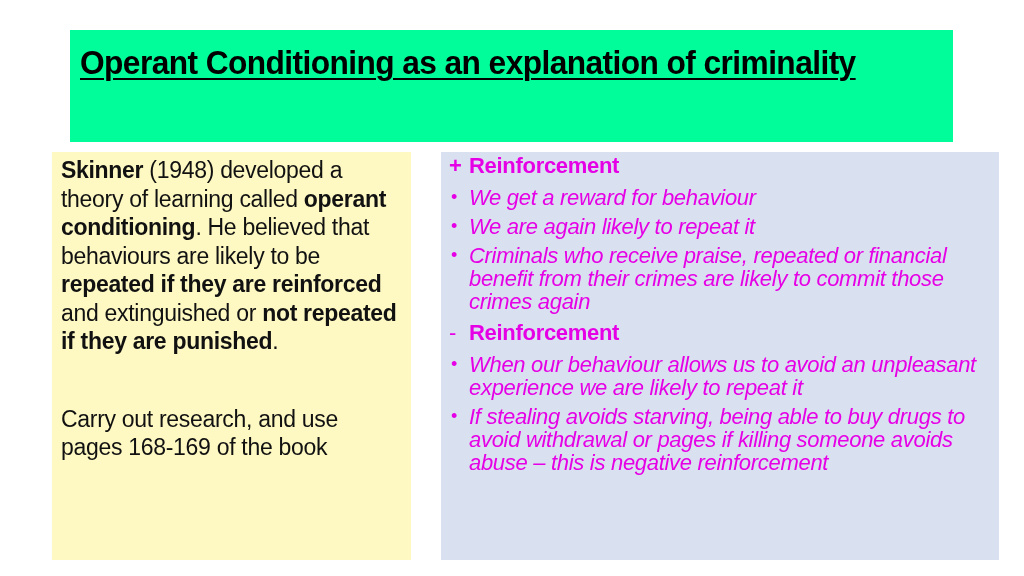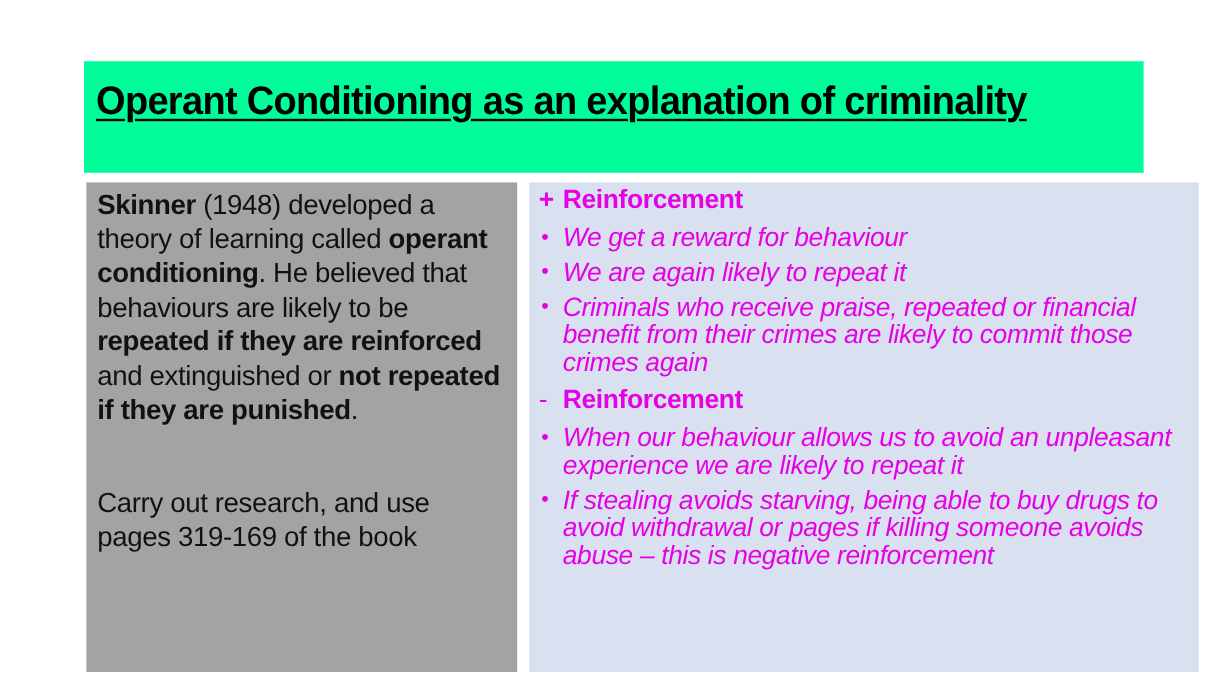--- a/index.html
+++ b/index.html
@@ -12,47 +12,46 @@
     }
     body {
       position: relative;
       font-family: "Liberation Sans", "DejaVu Sans", sans-serif;
     }
     .title-box {
       position: absolute;
       left: 70px;
       top: 30px;
       width: 883px;
-      height: 93px;
+      height: 112px;
       background: #00fd9a;
       box-sizing: border-box;
       padding: 10px 10px 0 10px;
-      margin-top: 21px;
     }
     .title {
       margin: 0;
       font-family: "Liberation Sans", sans-serif;
       font-weight: bold;
       font-size: 33px;
       line-height: 46px;
       color: #000000;
       text-decoration: underline;
       text-decoration-thickness: 2px;
       text-underline-offset: 4px;
       letter-spacing: -0.6px;
       transform: scaleX(0.96);
       transform-origin: left top;
     }
     .left-box {
       position: absolute;
-      left: 72px;
+      left: 52px;
       top: 152px;
       width: 359px;
       height: 408px;
-      background: #a3a3a3;
+      background: #fef9c3;
       box-sizing: border-box;
       padding: 4px 8px 0 9px;
       color: #111111;
       font-size: 23px;
       line-height: 28.5px;
       letter-spacing: -0.3px;
     }
     .left-box p {
       margin: 0;
     }
@@ -111,21 +110,21 @@
 
 <div class="title-box">
   <h1 class="title">Operant Conditioning as an explanation of criminality</h1>
 </div>
 
 <div class="left-box">
   <p>
     <b>Skinner</b><span> (1948) developed a theory of learning called </span><b>operant conditioning</b><span>. He believed that behaviours are likely to be </span><b>repeated if they are reinforced</b><span> and extinguished or </span><b>not repeated if they are punished</b><span>.</span>
   </p>
   <div class="spacer"></div>
-  <p>Carry out research, and use pages 319-169 of the book</p>
+  <p>Carry out research, and use pages 168-169 of the book</p>
 </div>
 
 <div class="right-box">
 
   <div class="heading-line">
     <span class="mark">+</span>
     <span>Reinforcement</span>
   </div>
   <div class="bullet">
     <span class="dot">•</span>

